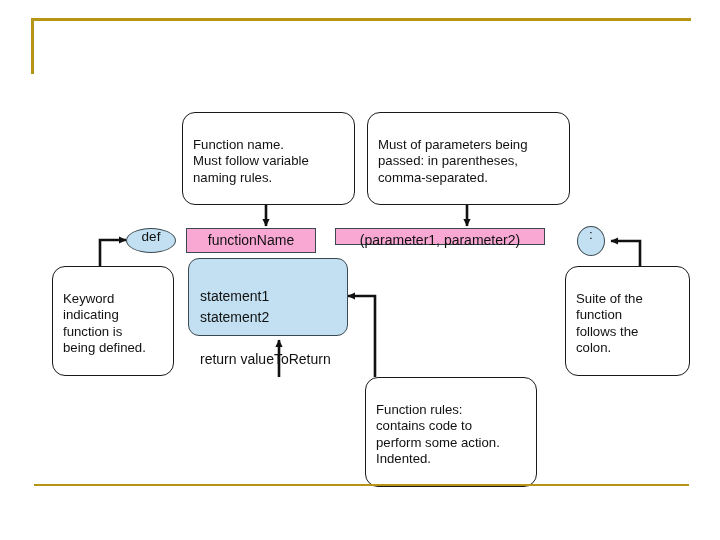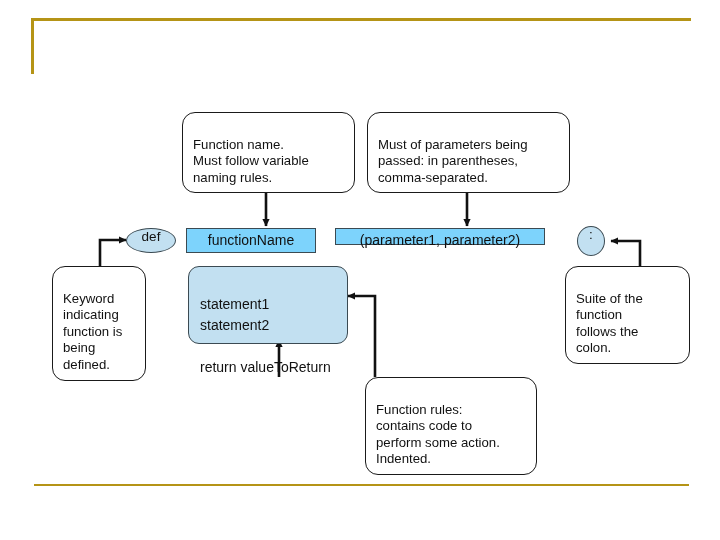--- a/index.html
+++ b/index.html
@@ -81,27 +81,27 @@
   }
 
   
   .callout {
     background: #ffffff;
     border: 1.6px solid #1a1a1a;
     border-radius: 13px;
     color: #111111;
     font-size: 13.2px;
     line-height: 16.6px;
-    padding: 7px 9px 6px 10px;
+    padding: 7px 9px 18px 10px;
     white-space: pre-line;
   }
 
   
   .token-rect {
-    background: #7dd3fc;
+    background: #f9a8d4;
     border: 1.2px solid #3b4a52;
     color: #111111;
     font-size: 14px;
     line-height: 22px;
     text-align: center;
     white-space: nowrap;
   }
   .token-ellipse {
     background: #c2e0f1;
     border: 1.2px solid #3b4a52;
@@ -116,21 +116,20 @@
   }
   .suite-box {
     background: #c2e0f1;
     border: 1.4px solid #3b4a52;
     border-radius: 11px;
     color: #111111;
     font-size: 14px;
     line-height: 21px;
     padding: 6px 10px 7px 11px;
     white-space: pre-line;
-    margin-top: 8px;
   }
 </style>
 </head>
 <body>
 
 <div id="slide">
 
   <div id="title-rule"></div>
   <div id="title-accent-bar"></div>
 
@@ -186,21 +185,21 @@
       <span>:</span>
     </div>
 
     <div class="node suite-box" style="left:133px; top:158px; width:160px; height:78px;">
       <span>statement1
 statement2
 
 return  valueToReturn</span>
     </div>
 
-    <div class="node callout" style="left:-3px; top:166px; width:94px;">
+    <div class="node callout" style="left:-3px; top:166px; width:122px;">
       <span>Keyword
 indicating
 function is
 being defined.</span>
     </div>
 
     <div class="node callout" style="left:510px; top:166px; width:125px;">
       <span>Suite of the
 function
 follows the

